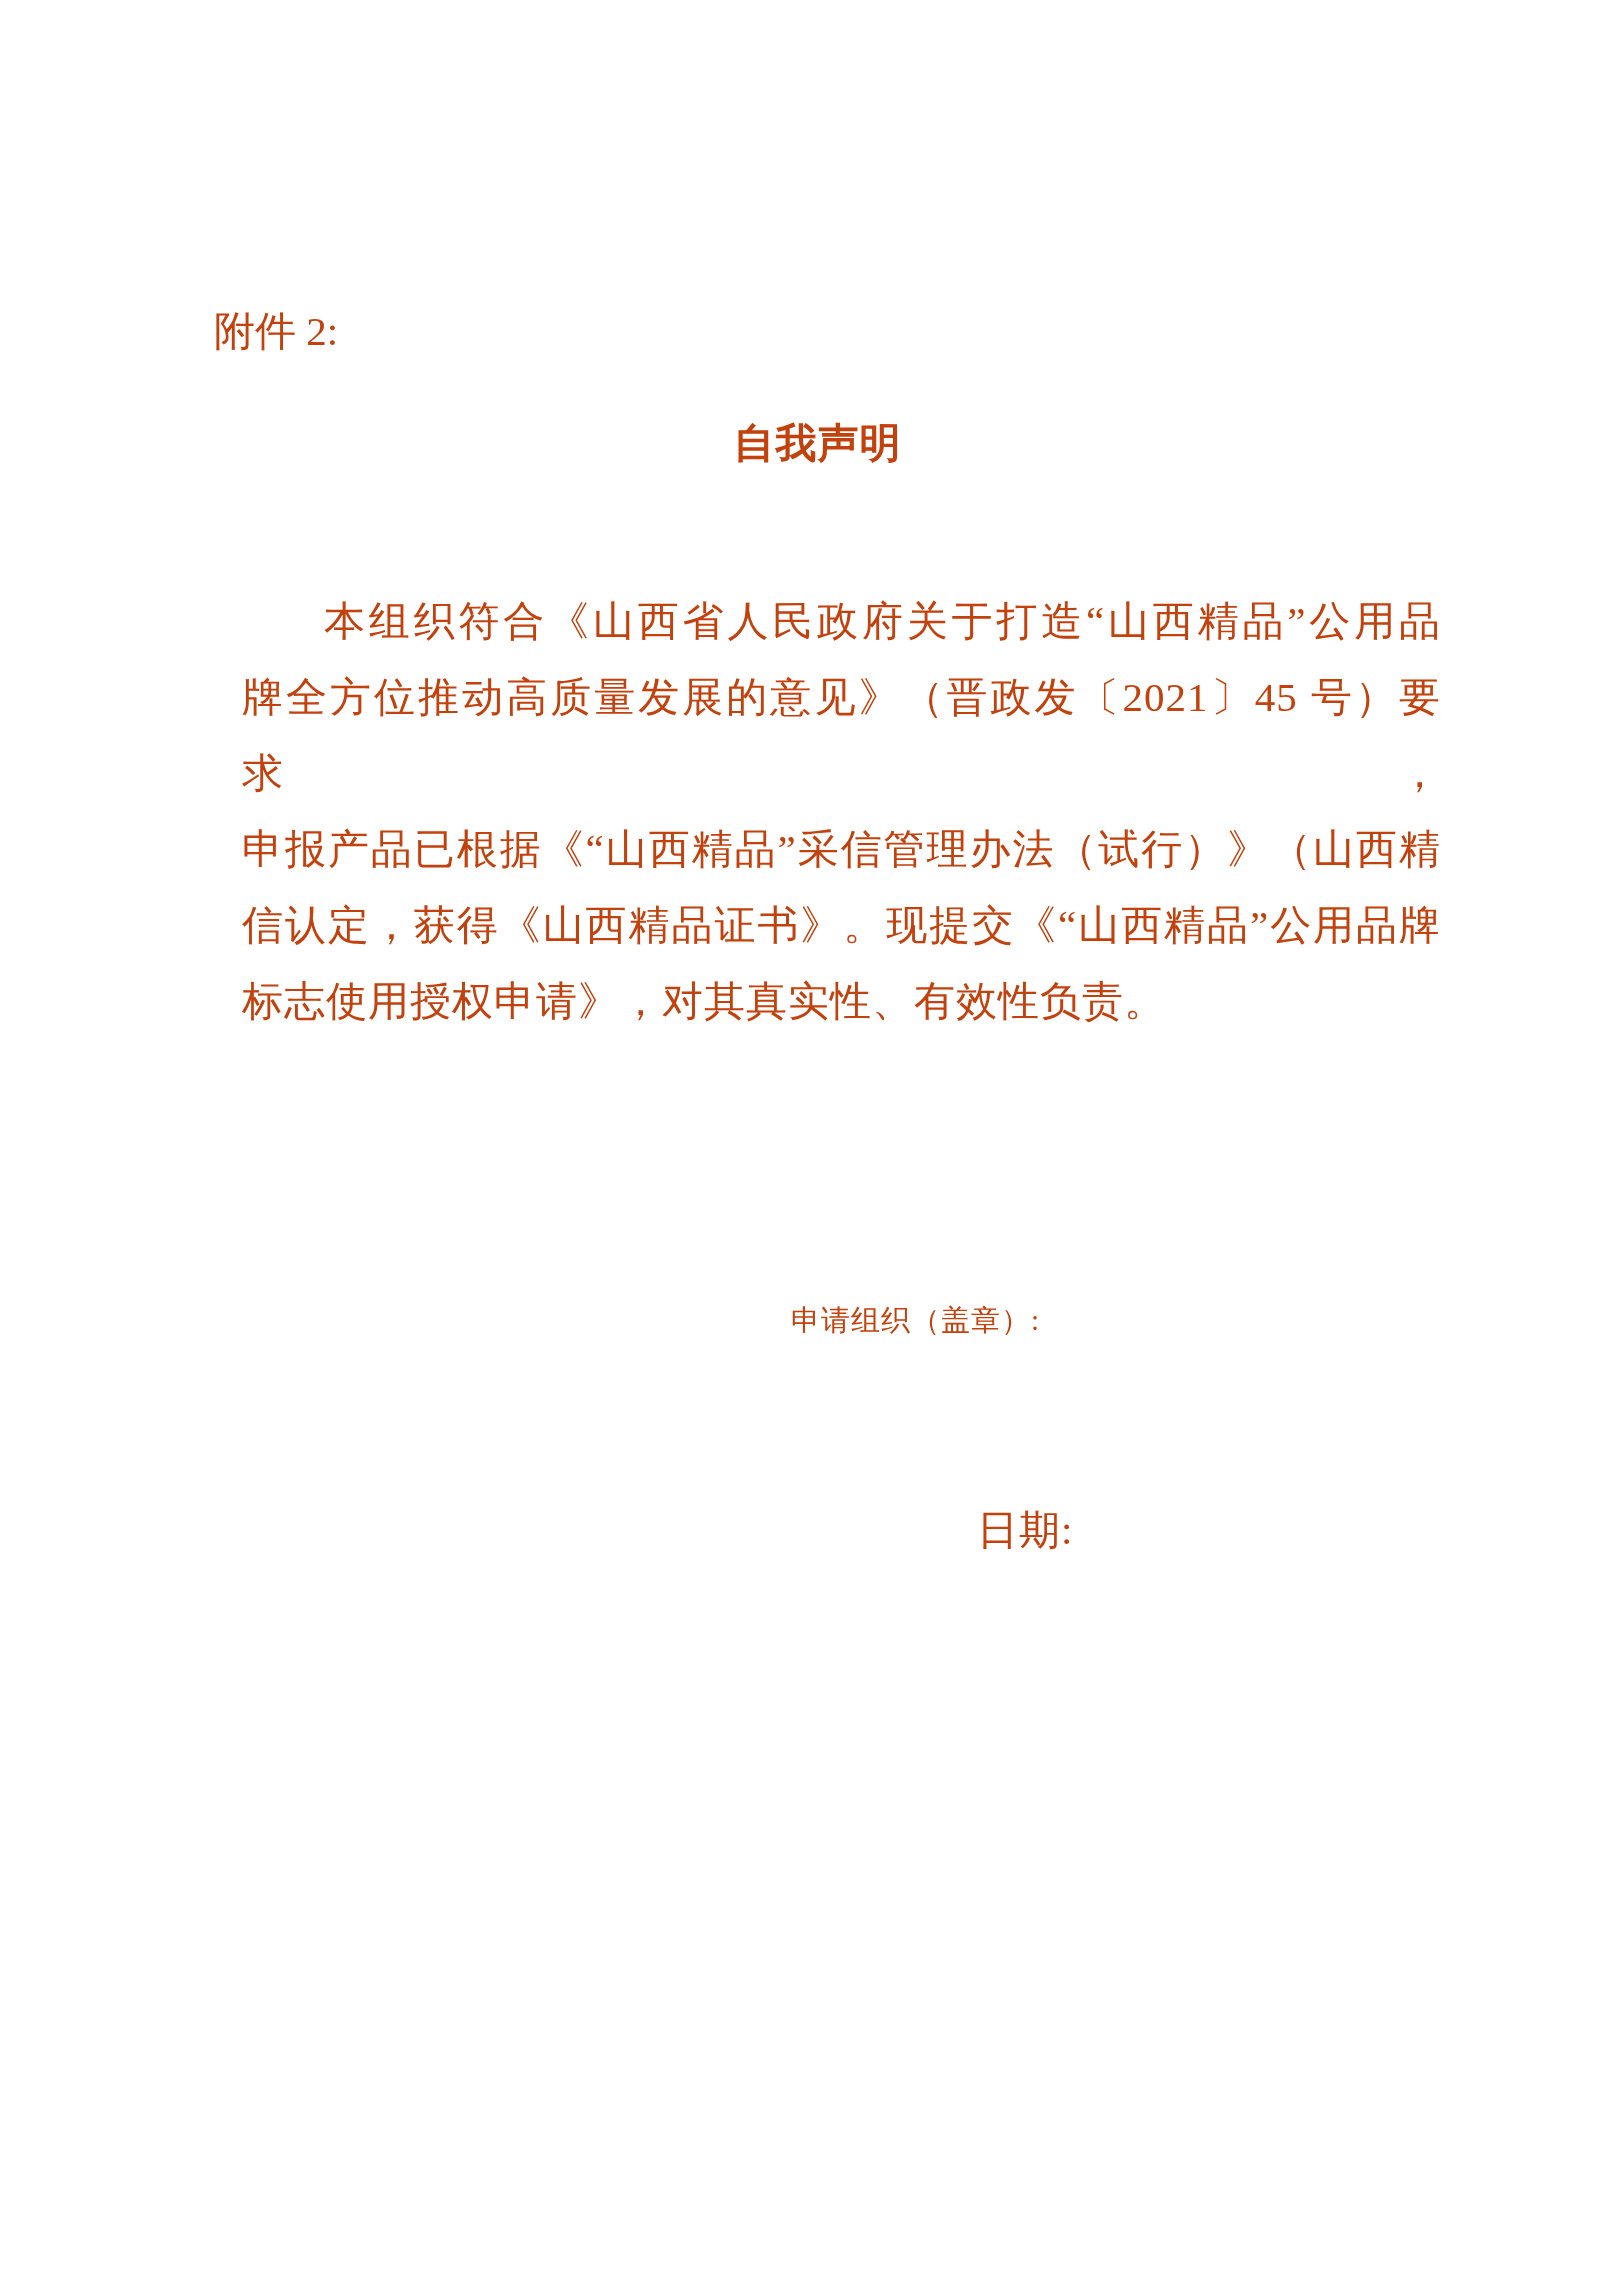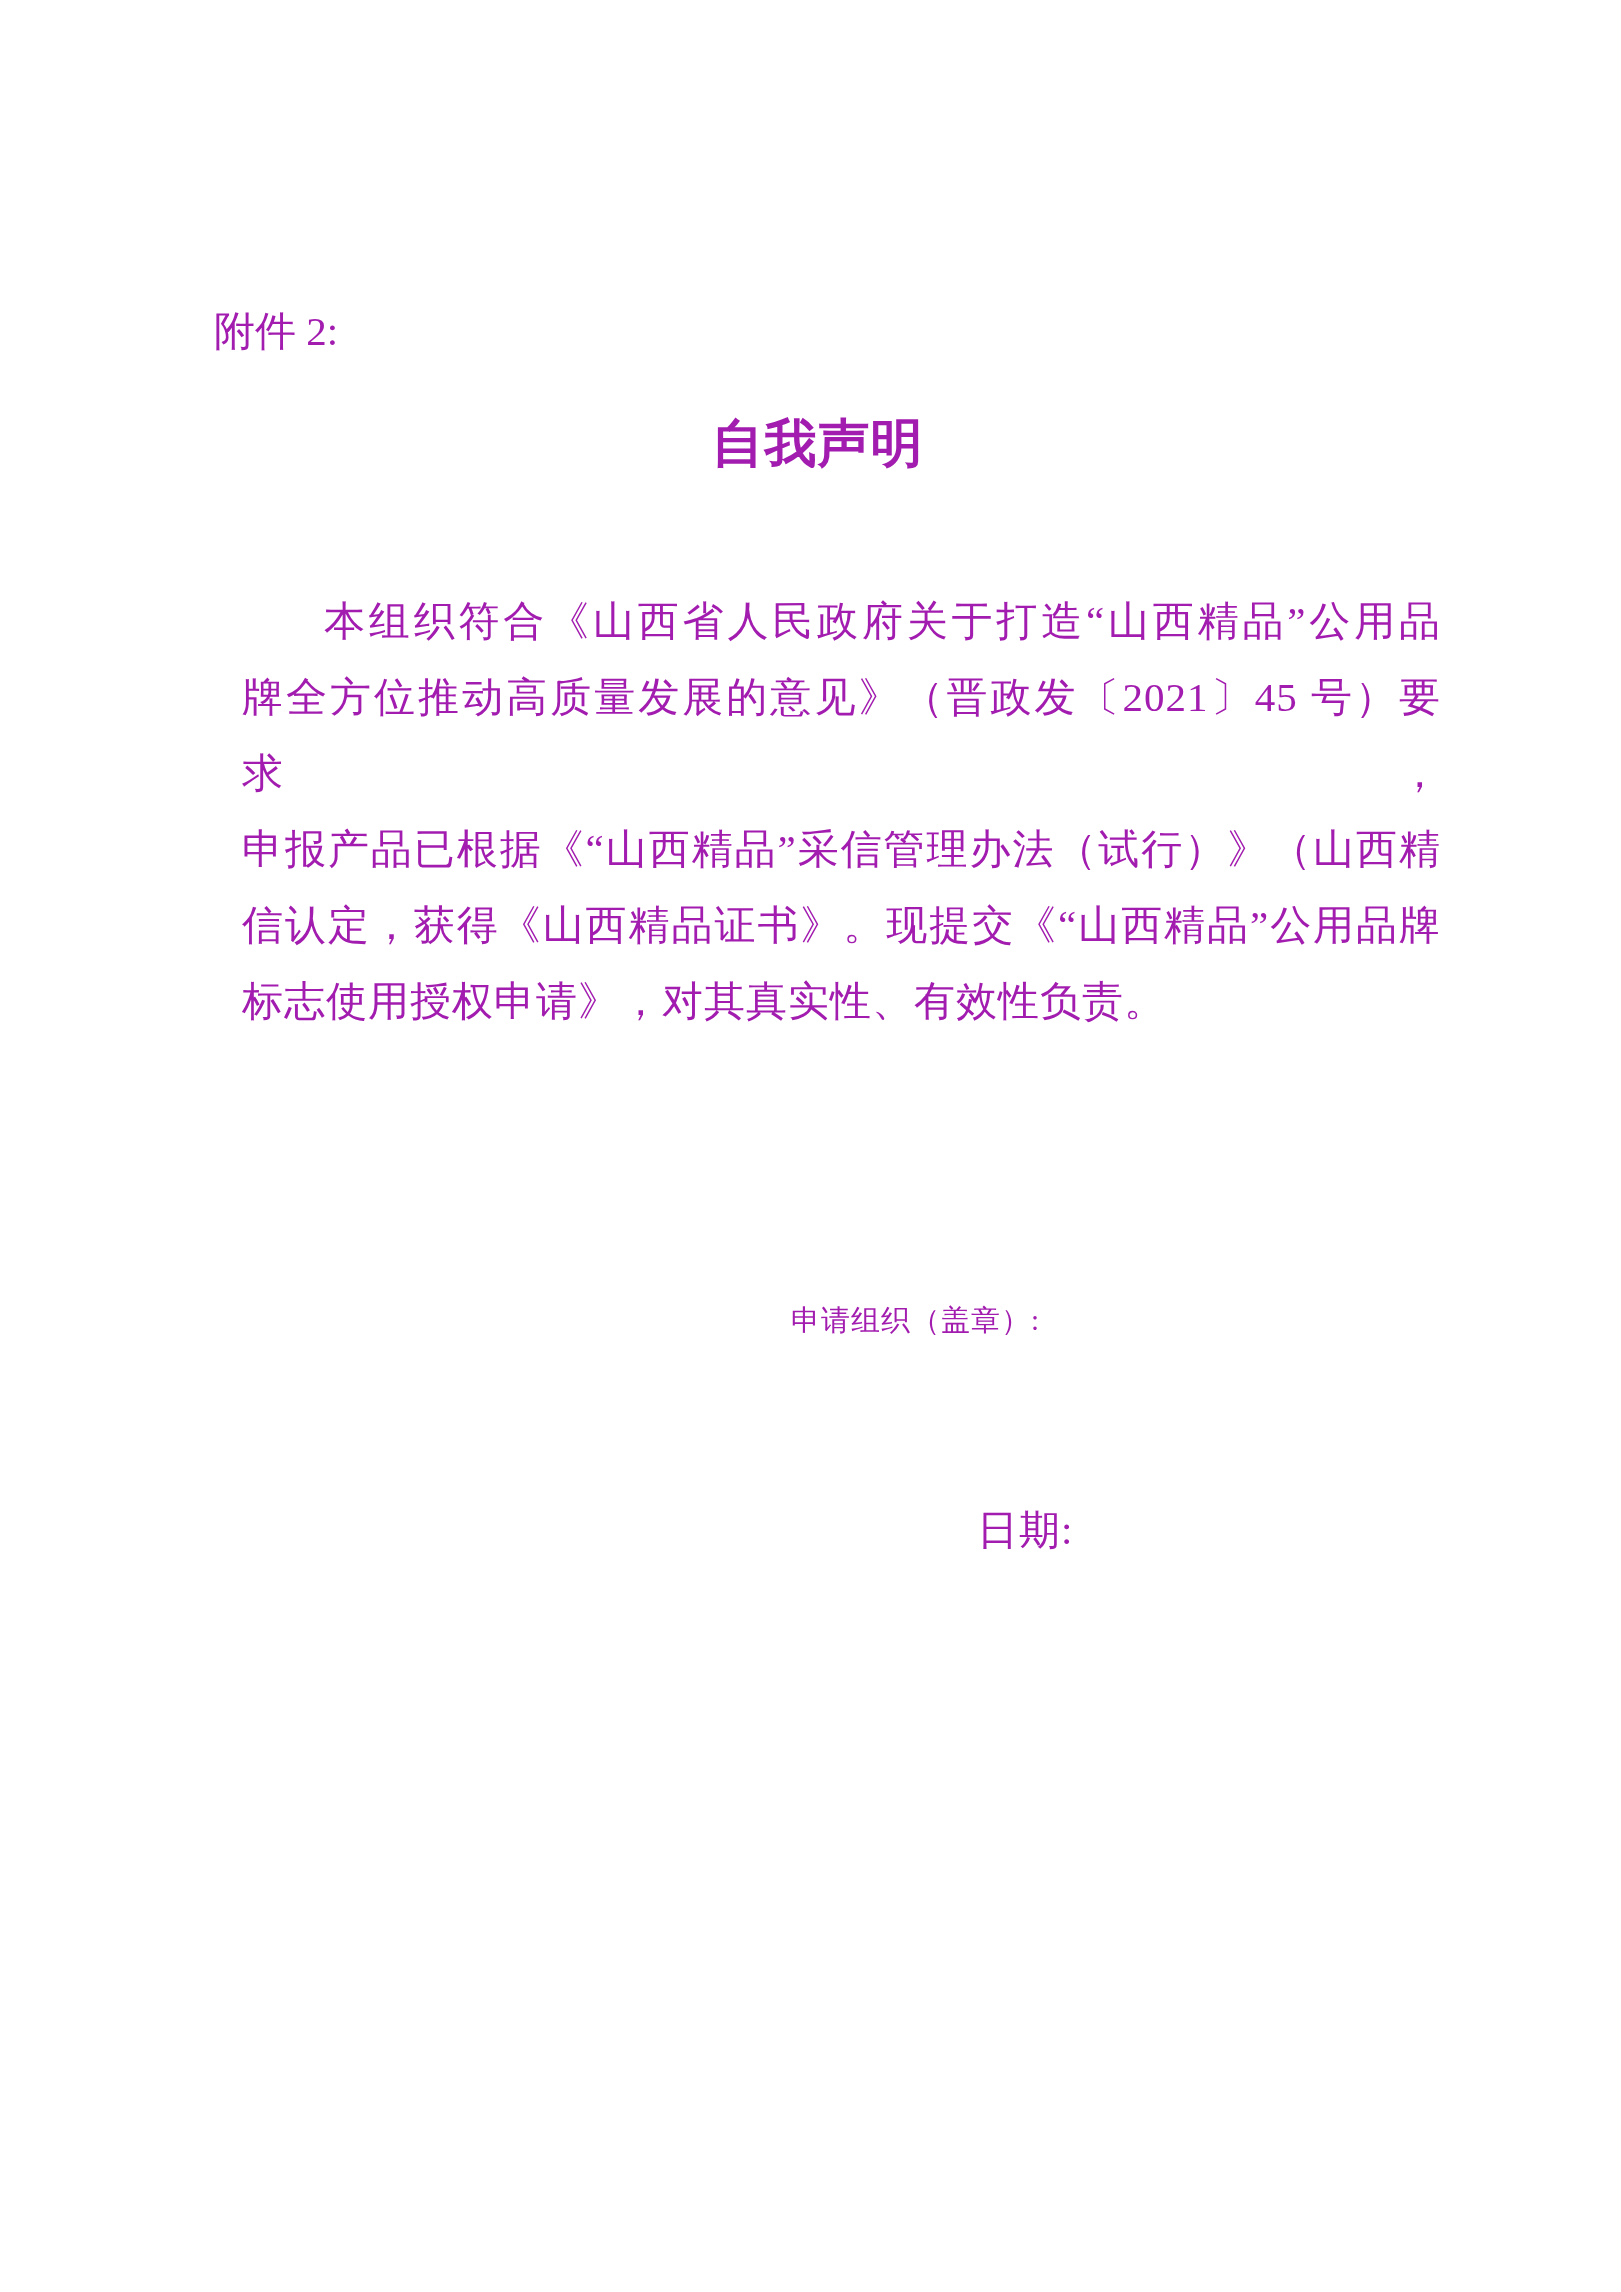--- a/index.html
+++ b/index.html
@@ -5,40 +5,40 @@
   html, body {
     margin: 0;
     padding: 0;
     background: #ffffff;
   }
   .page {
     position: relative;
     width: 1621px;
     height: 2293px;
     background: #ffffff;
-    color: #a21caf;
+    color: #c2410c;
     font-family: "Liberation Serif", "DejaVu Serif", serif;
     overflow: hidden;
   }
   .attachment-label {
     position: absolute;
     left: 214px;
     top: 306px;
     font-size: 41px;
     line-height: 51px;
     white-space: nowrap;
   }
   .doc-title {
     position: absolute;
     left: 218px;
     top: 408px;
     width: 1199px;
     margin: 0;
     text-align: center;
-    font-size: 52px;
+    font-size: 41px;
     line-height: 71px;
     font-weight: bold;
     letter-spacing: 1px;
   }
   .body-paragraph {
     position: absolute;
     left: 218px;
     top: 583px;
     width: 1199px;
     font-size: 41px;

